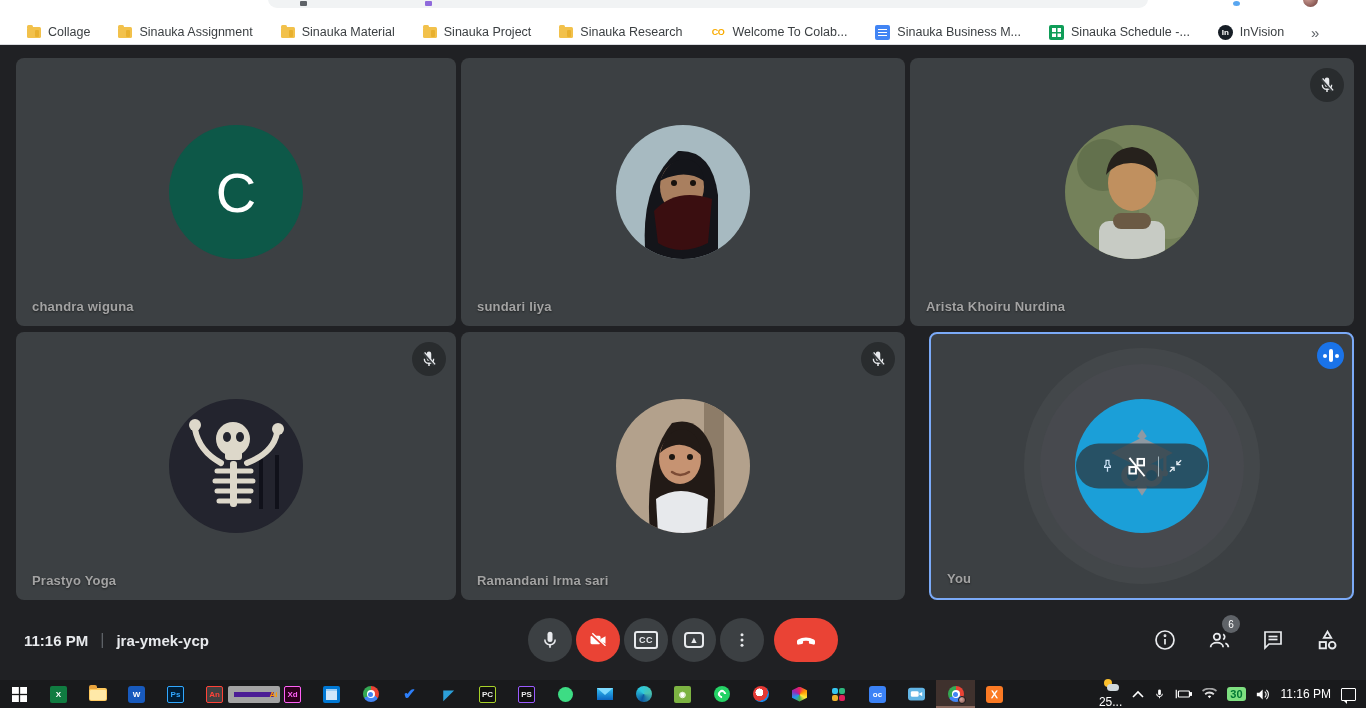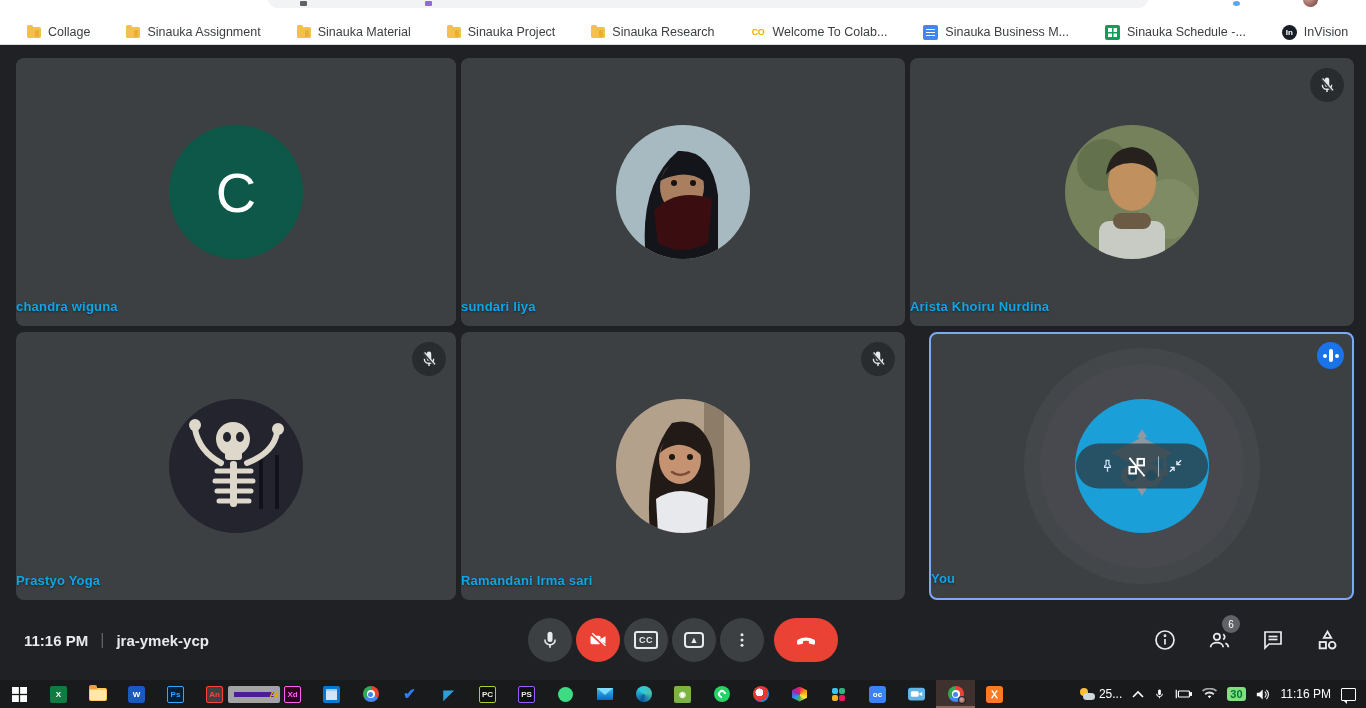--- a/index.html
+++ b/index.html
@@ -9,21 +9,21 @@
   
   .top-sliver { position:relative; height:8px; background:#ffffff; overflow:hidden; }
   .omnibox-frag { position:absolute; left:268px; top:-10px; width:880px; height:18px;
                   background:#f1f3f4; border-radius:9px; }
   .frag { position:absolute; top:1px; width:7px; height:5px; border-radius:1px; }
   .avatar-frag { position:absolute; left:1303px; top:-8px; width:15px; height:15px;
                  border-radius:50%; background:radial-gradient(circle at 35% 35%, #d9a9a0, #8a5a55 70%, #6c4440); }
 
   
   .bookmarks { height:37px; background:#ffffff; border-bottom:1px solid #dadce0;
-               display:flex; align-items:center; padding:12px 10px 0 18px; gap:18px; }
+               display:flex; align-items:center; padding:12px 10px 0 18px; gap:10px; }
   .bm { display:flex; align-items:center; gap:7px; padding:4px 9px; border-radius:6px;
         color:#3c4043; font-size:12.5px; white-space:nowrap; cursor:pointer; }
   .bm-folder { width:14px; height:11px; background:#f2c14b; border-radius:1.5px; position:relative; flex:none; }
   .bm-folder::before { content:""; position:absolute; top:-2px; left:0; width:6px; height:3px;
                        background:#f2c14b; border-radius:1.5px 1.5px 0 0; }
   .bm-folder::after { content:""; position:absolute; right:2px; bottom:1px; width:4px; height:7px;
                       background:#e8b02e; border-radius:1px; }
   .fav { width:15px; height:15px; flex:none; display:flex; align-items:center; justify-content:center;
          font-size:8px; font-weight:bold; border-radius:2px; }
   .fav-colab { color:#f9ab00; font-size:9px; letter-spacing:-.5px; }
@@ -37,21 +37,21 @@
                           linear-gradient(#0f9d58,#0f9d58) 4px 0/1.5px 9px no-repeat, #fff; }
   .fav-invision { background:#171e26; border-radius:50%; color:#fff; font-size:8px; }
   .bm-overflow { margin-left:auto; color:#5f6368; font-size:15px; padding:2px 8px; cursor:pointer; }
   .bm-sep { width:1px; height:18px; background:#dadce0; margin:0 6px; }
 
   
   .stage { height:555px; background:#202124; padding:13px 12px 0 16px;
            display:grid; grid-template-columns:440px 444px 444px; grid-template-rows:268px 268px; gap:6px 5px; }
   .tile { position:relative; background:#3c4043; border-radius:8px; overflow:hidden; }
   .tile.selected { border:2px solid #7baaf7;margin-left:19px; }
-  .tile-name { position:absolute; left:0; bottom:12px; color:#0ea5e9; font-size:13px; font-weight:bold;
+  .tile-name { position:absolute; left:16px; bottom:12px; color:#a3a3a3; font-size:13px; font-weight:bold;
                letter-spacing:.2px; text-shadow:0 1px 2px rgba(0,0,0,.5); }
   .avatar-wrap { position:absolute; left:50%; top:50%; transform:translate(-50%,-50%);
                  width:134px; height:134px; border-radius:50%; overflow:hidden; }
   .avatar-initial { display:flex; align-items:center; justify-content:center;
                     background:#0d5848; color:#fff; font-size:56px; width:100%; height:100%; }
   .chip-mute { position:absolute; top:10px; right:10px; width:34px; height:34px; border-radius:50%;
                background:rgba(26,27,30,.55); display:flex; align-items:center; justify-content:center; }
   .chip-audio { position:absolute; top:8px; right:8px; width:27px; height:27px; border-radius:50%;
                 background:#1a73e8; display:flex; align-items:center; justify-content:center; gap:2px; }
   .eq-dot { width:4px; height:4px; border-radius:2px; background:#fff; }
@@ -132,21 +132,21 @@
               background:radial-gradient(circle at 40% 40%, #fff 28%, #e53935 30% 60%, #1e88e5 62%); }
   .ic-hex { width:15px; height:15px; background:conic-gradient(#e91e63,#ff9800,#ffeb3b,#4caf50,#2196f3,#9c27b0,#e91e63);
             clip-path:polygon(50% 0,100% 25%,100% 75%,50% 100%,0 75%,0 25%); }
   .ic-slack { width:15px; height:15px; position:relative; }
   .ic-slack::before { content:""; position:absolute; left:1px; top:1px; width:6px; height:6px; border-radius:2px;
       background:#36c5f0; box-shadow:7px 0 0 #2eb67d, 0 7px 0 #ecb22e, 7px 7px 0 #e01e5a; }
   .chrome-badge { position:absolute; right:-2px; bottom:-2px; width:8px; height:8px; border-radius:50%;
                   background:radial-gradient(circle at 35% 35%, #d9a9a0, #7c4f49); border:1px solid #191a1c; }
   .tray { margin-left:auto; display:flex; align-items:center; gap:10px; padding-right:10px;
           color:#fff; font-size:12px; }
-  .tray-item { display:flex; align-items:center; gap:4px; }
+  .tray-item { display:flex; align-items:center; gap:4px;flex-direction:column; }
   .weather { width:16px; height:12px; position:relative; }
   .weather::before { content:""; position:absolute; left:1px; top:0; width:8px; height:8px; border-radius:50%;
                      background:#fbc02d; }
   .weather::after { content:""; position:absolute; right:0; bottom:0; width:12px; height:7px; border-radius:4px;
                     background:#cfd8dc; }
   .batt-num { background:#7ee081; color:#0a3; border-radius:3px; padding:1px 3px; font-size:11px;
               font-weight:bold; color:#073; }
   .action-center { width:15px; height:13px; border:1.5px solid #fff; border-radius:1px; position:relative; }
   .action-center::after { content:""; position:absolute; left:1px; bottom:-4px; border-left:4px solid transparent;
                           border-right:0 solid transparent; border-top:4px solid #fff; }

